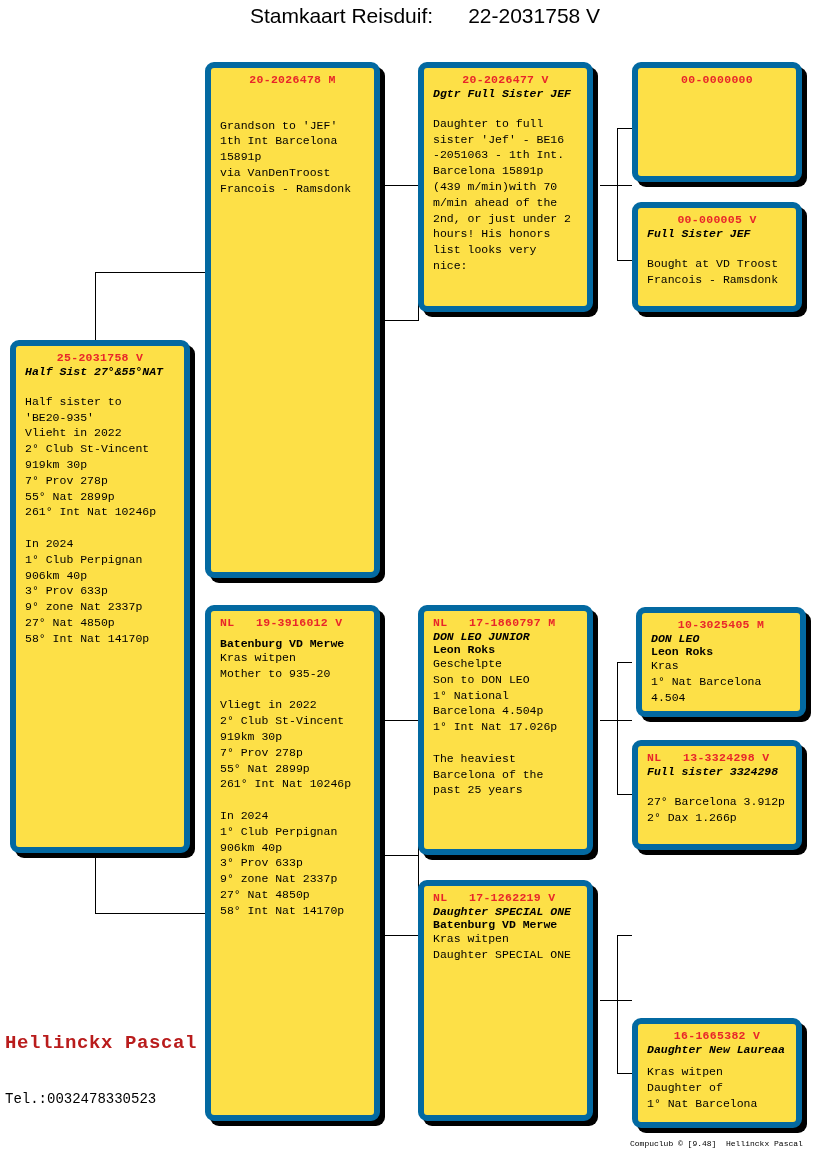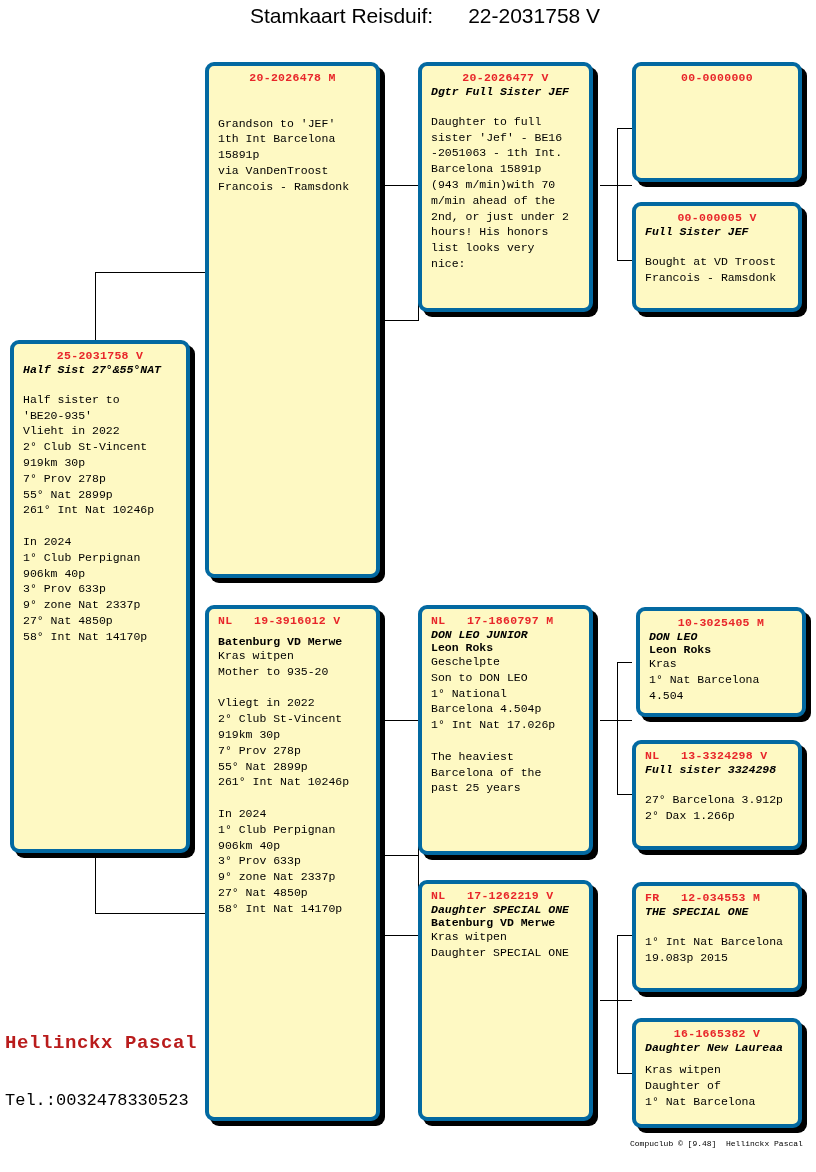--- a/index.html
+++ b/index.html
@@ -24,22 +24,22 @@
   }
 
   
   .ln{position:absolute;background:#000;}
   .lnh{height:1px;}
   .lnv{width:1px;}
 
   
   .box{
     position:absolute;
-    background:#fef9c3;
-    border:4px solid #0369a1;
+    background:#fde047;
+    border:6px solid #0369a1;
     border-radius:9px;
     box-sizing:border-box;
     box-shadow:5px 5px 0 0 #000000;
     overflow:hidden;
   }
   .box .ring{
     display:block;
     text-align:center;
     color:#e8262a;
     font-weight:bold;
@@ -79,21 +79,21 @@
   .gap-sm{display:block;height:8px;}
 
   
   .owner{
     position:absolute;left:5px;top:1032px;
     font-size:19px;font-weight:bold;color:#b91c1c;
     letter-spacing:0.6px;white-space:pre;
   }
   .tel{
     position:absolute;left:5px;top:1091px;
-    font-size:17px;color:#000;white-space:pre;
+    font-size:14px;color:#000;white-space:pre;
   }
   .credit{
     position:absolute;left:630px;top:1139px;
     font-size:8px;color:#000;white-space:pre;
     font-family:"Liberation Mono","DejaVu Sans Mono",monospace;
   }
 </style>
 </head>
 <body>
 
@@ -166,21 +166,21 @@
   </div>
 
   <div class="box" style="left:418px;top:62px;width:175px;height:250px;">
     <span class="ring">20-2026477 V</span>
     <span class="sub">Dgtr Full Sister JEF</span>
     <span class="gap"></span>
     <span class="body">Daughter to full
 sister 'Jef' - BE16
 -2051063 - 1th Int.
 Barcelona 15891p
-(943 m/min)with 70
+(439 m/min)with 70
 m/min ahead of the
 2nd, or just under 2
 hours! His honors
 list looks very
 nice:</span>
   </div>
 
   <div class="box" style="left:632px;top:62px;width:170px;height:120px;">
     <span class="ring">00-0000000</span>
     <span class="sub"></span>
@@ -252,27 +252,20 @@
   </div>
 
   <div class="box" style="left:418px;top:880px;width:175px;height:241px;">
     <span class="ring lft">NL   17-1262219 V</span>
     <span class="sub">Daughter SPECIAL ONE</span>
     <span class="namebold">Batenburg VD Merwe</span>
     <span class="body">Kras witpen
 Daughter SPECIAL ONE</span>
   </div>
 
-  <div class="box" style="left:632px;top:882px;width:170px;height:110px;">
-    <span class="ring lft">FR   12-034553 M</span>
-    <span class="sub">THE SPECIAL ONE</span>
-    <span class="gap"></span>
-    <span class="body">1° Int Nat Barcelona
-19.083p 2015</span>
-  </div>
 
   <div class="box" style="left:632px;top:1018px;width:170px;height:110px;">
     <span class="ring">16-1665382 V</span>
     <span class="sub">Daughter New Laureaa</span>
     <span class="gap-sm"></span>
     <span class="body">Kras witpen
 Daughter of
 1° Nat Barcelona</span>
   </div>
 

